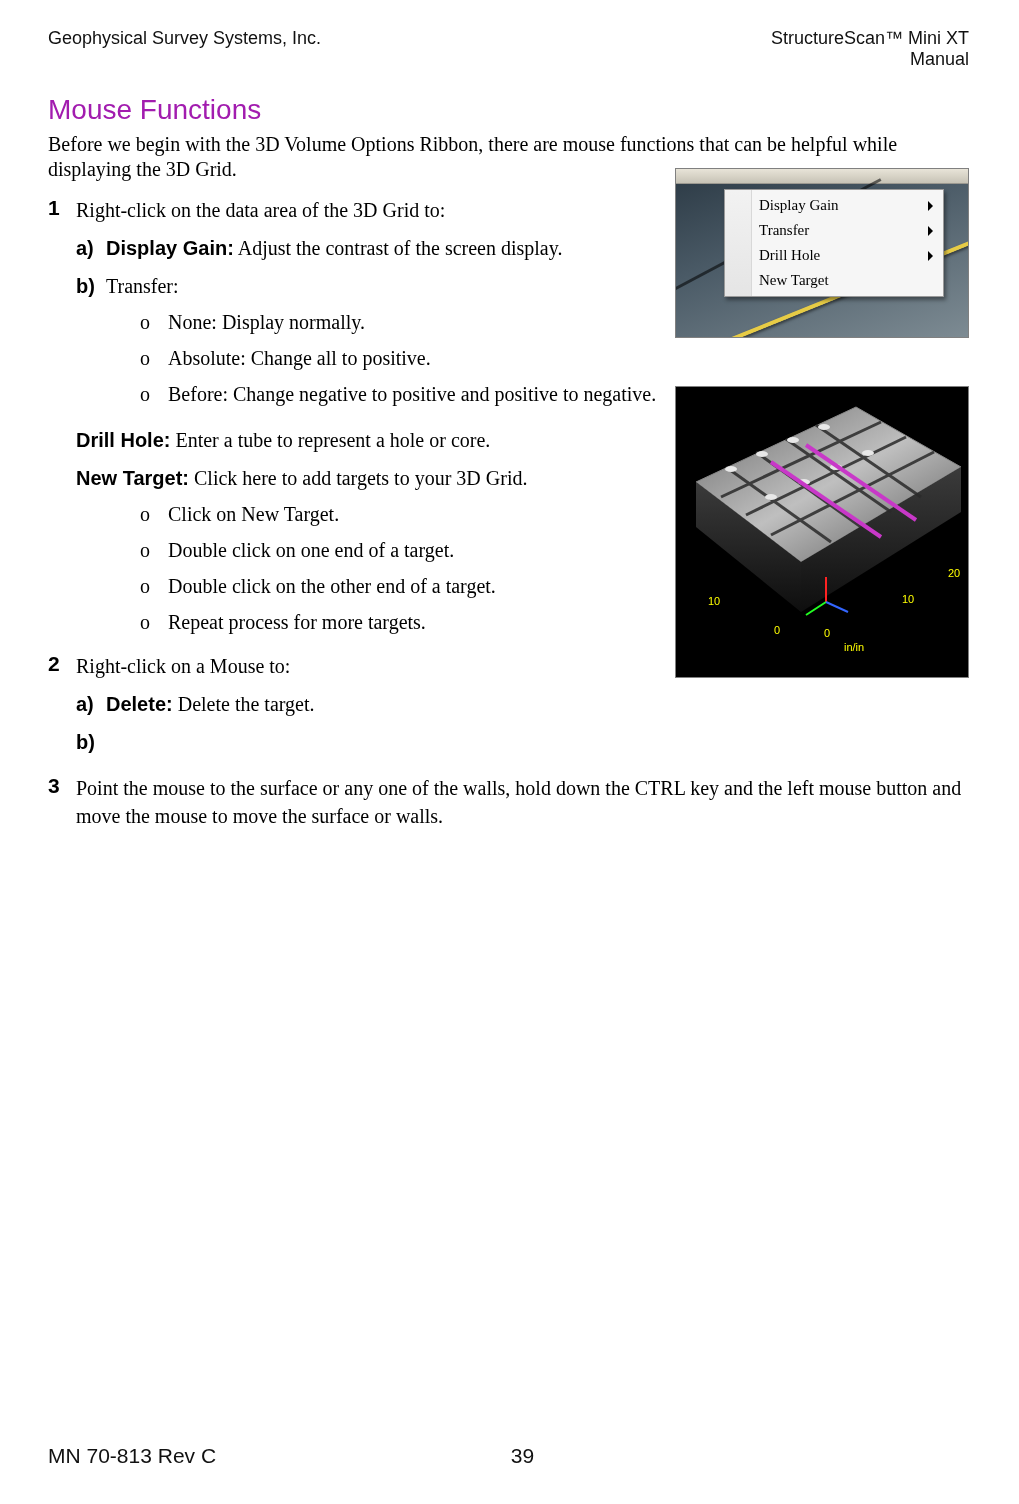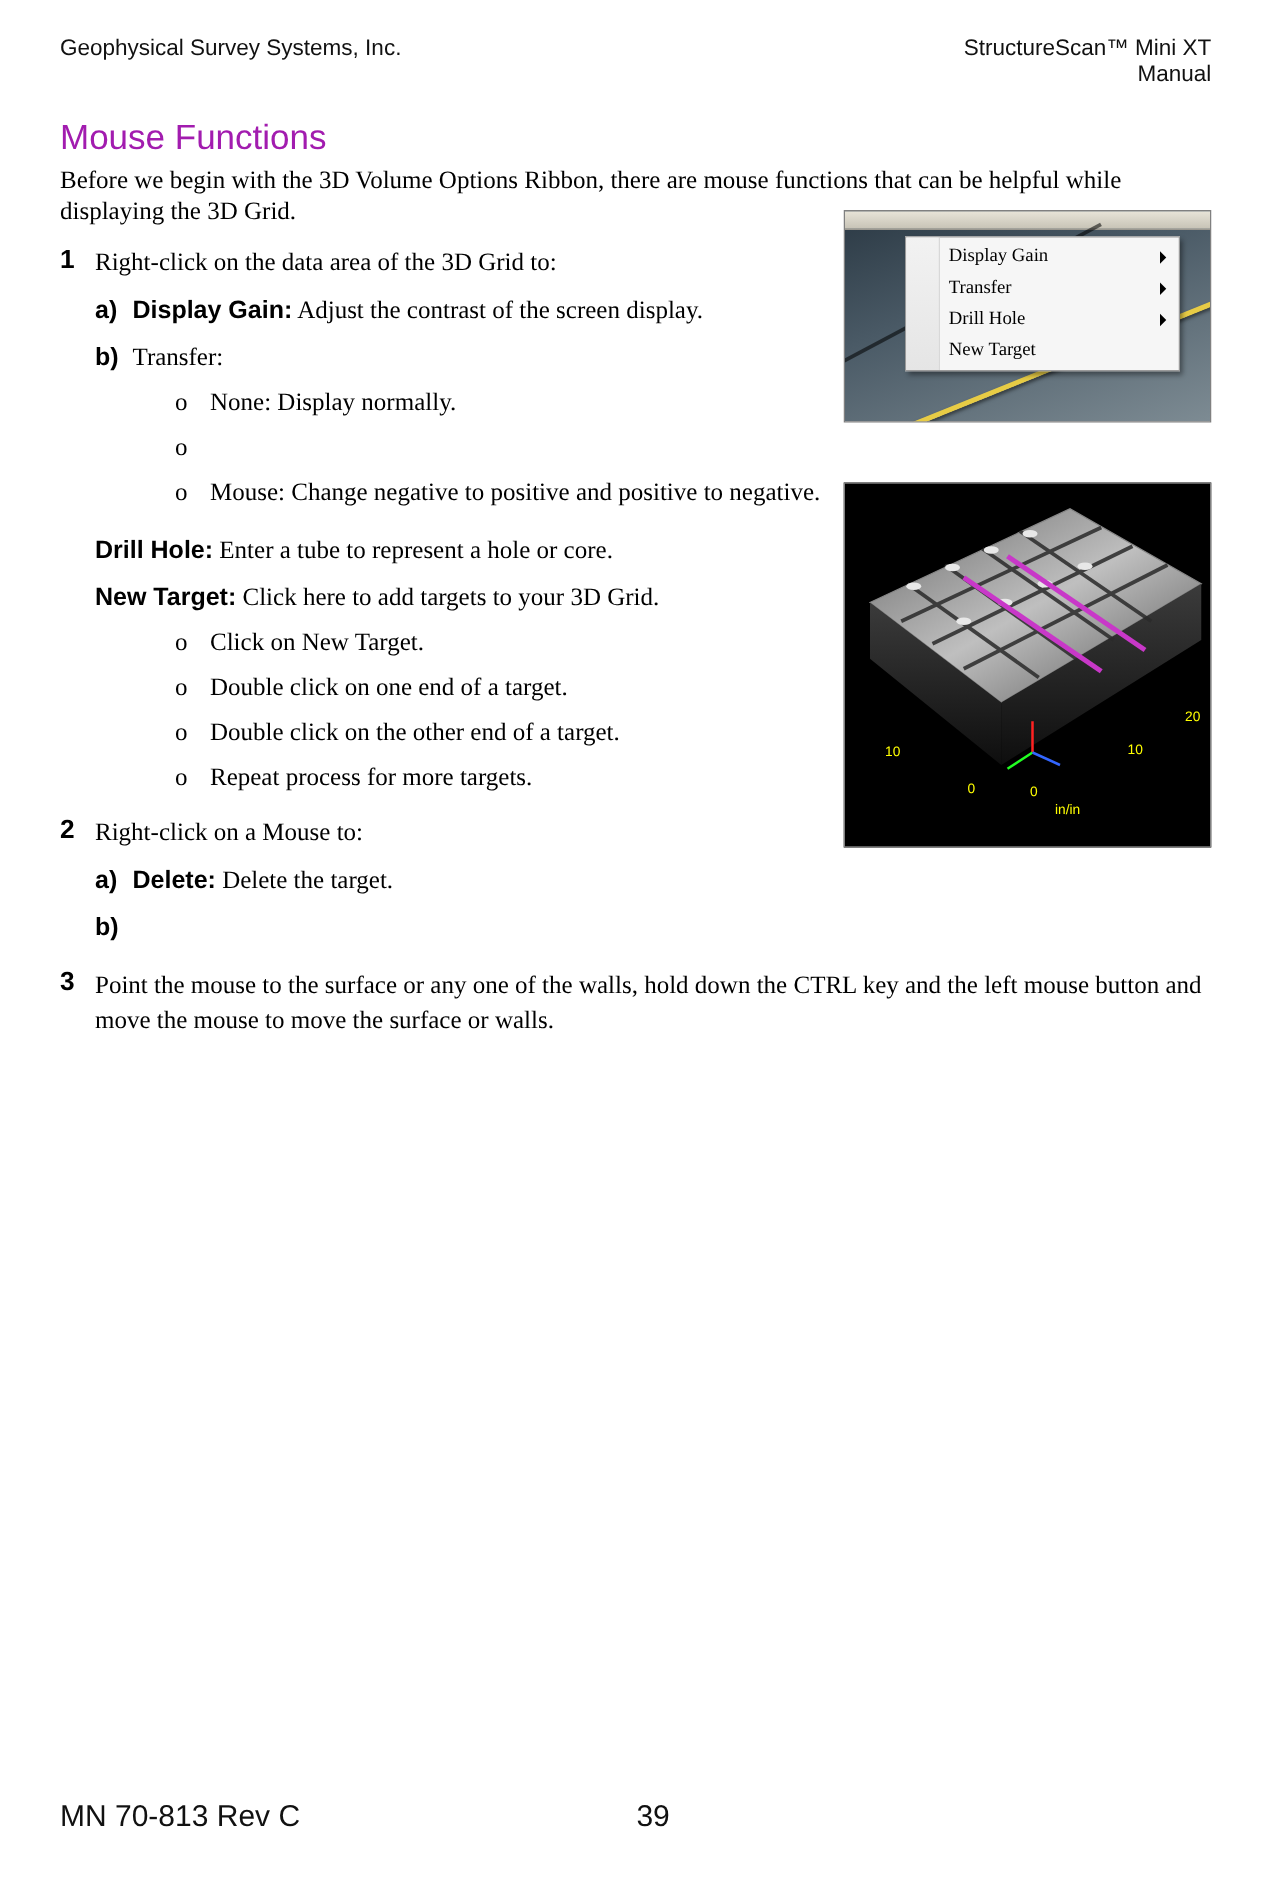--- a/index.html
+++ b/index.html
@@ -197,21 +197,21 @@
     .fig2 svg {
       display: block;
     }
     .footer-row {
       position: absolute;
       bottom: 36px;
       left: 48px;
       right: 50px;
       display: flex;
       font-family: 'Segoe UI', 'Myriad Pro', sans-serif;
-      font-size: 24px;
+      font-size: 21px;
       color: #111;
     }
     .footer-page {
       position: absolute;
       left: 50%;
       transform: translateX(-50%);
       margin-left: 14px;
     }
   </style>
 </head>
@@ -249,24 +249,25 @@
             <div class="alpha-marker">b)</div>
             <div class="alpha-body">
               <span>Transfer:</span>
               <ul class="circle-list">
                 <li class="circle-item">
                   <span class="circle-marker">o</span>
                   <span>None: Display normally.</span>
                 </li>
                 <li class="circle-item">
                   <span class="circle-marker">o</span>
+                  <span>Absolute: Change all to positive.</span>
                 </li>
                 <li class="circle-item">
                   <span class="circle-marker">o</span>
-                  <span>Mouse: Change negative to positive and positive to negative.</span>
+                  <span>Before: Change negative to positive and positive to negative.</span>
                 </li>
               </ul>
             </div>
           </li>
         </ol>
 
         <div class="sub-label">
           <span class="bold-sans">Drill Hole:</span><span> Enter a tube to represent a hole or core.</span>
         </div>
 

